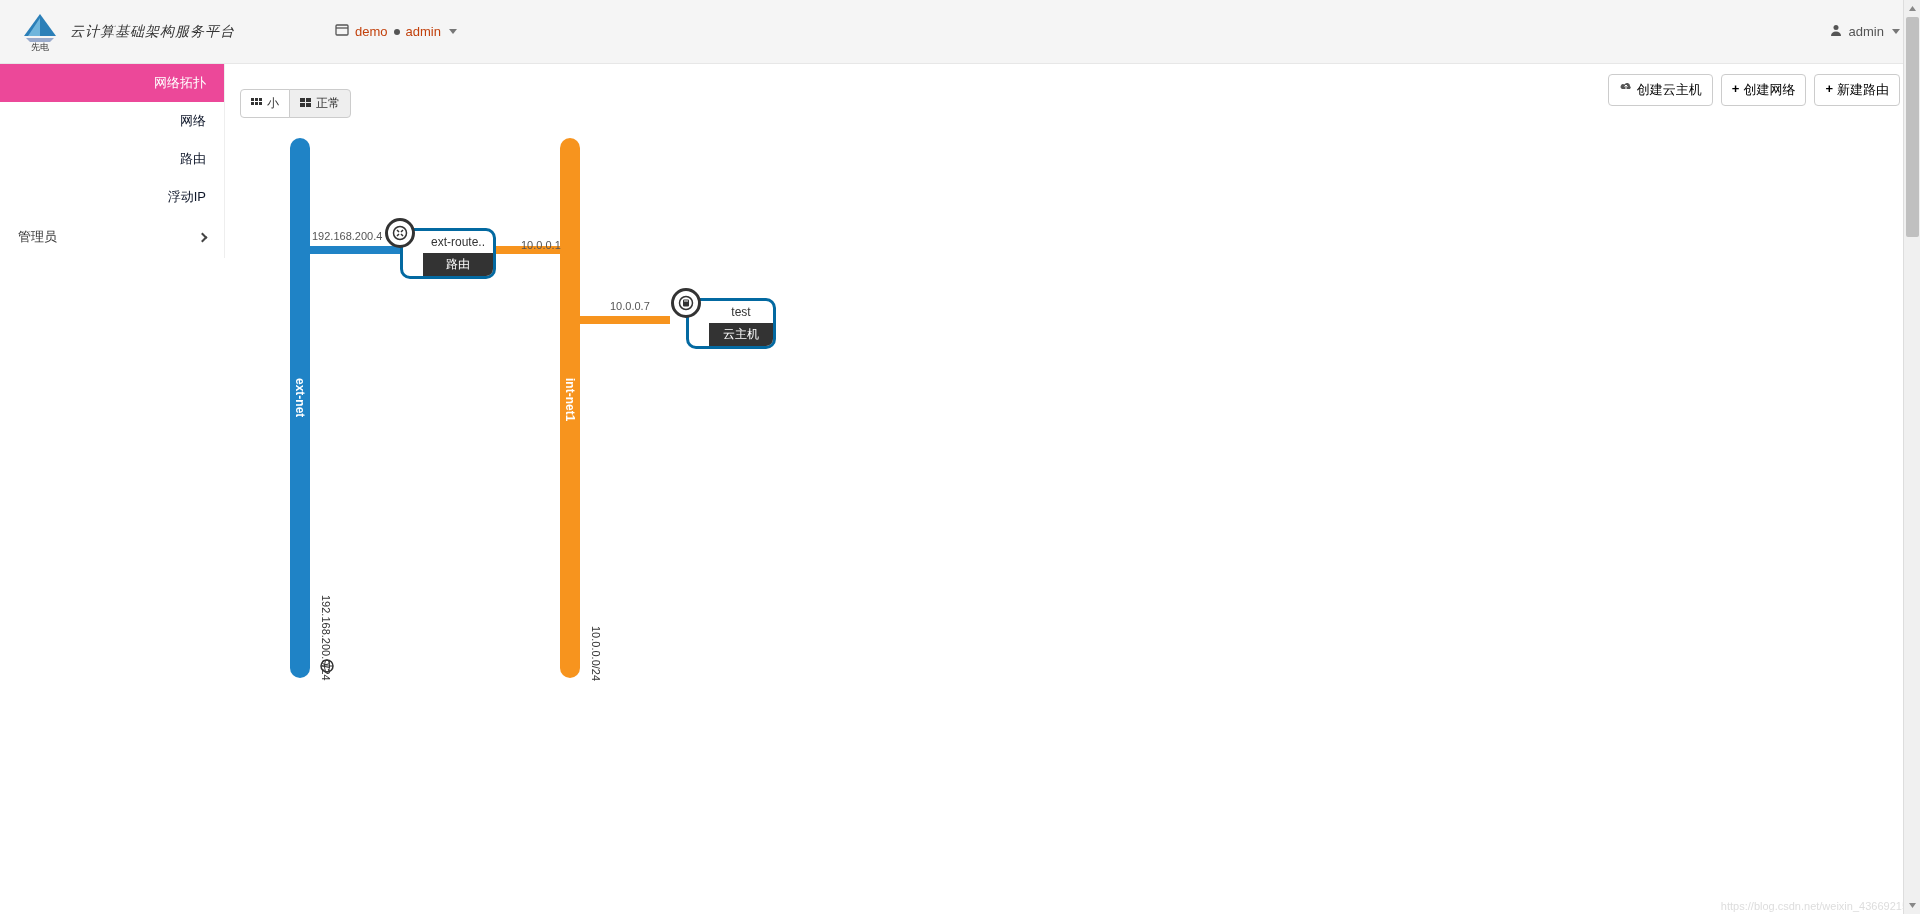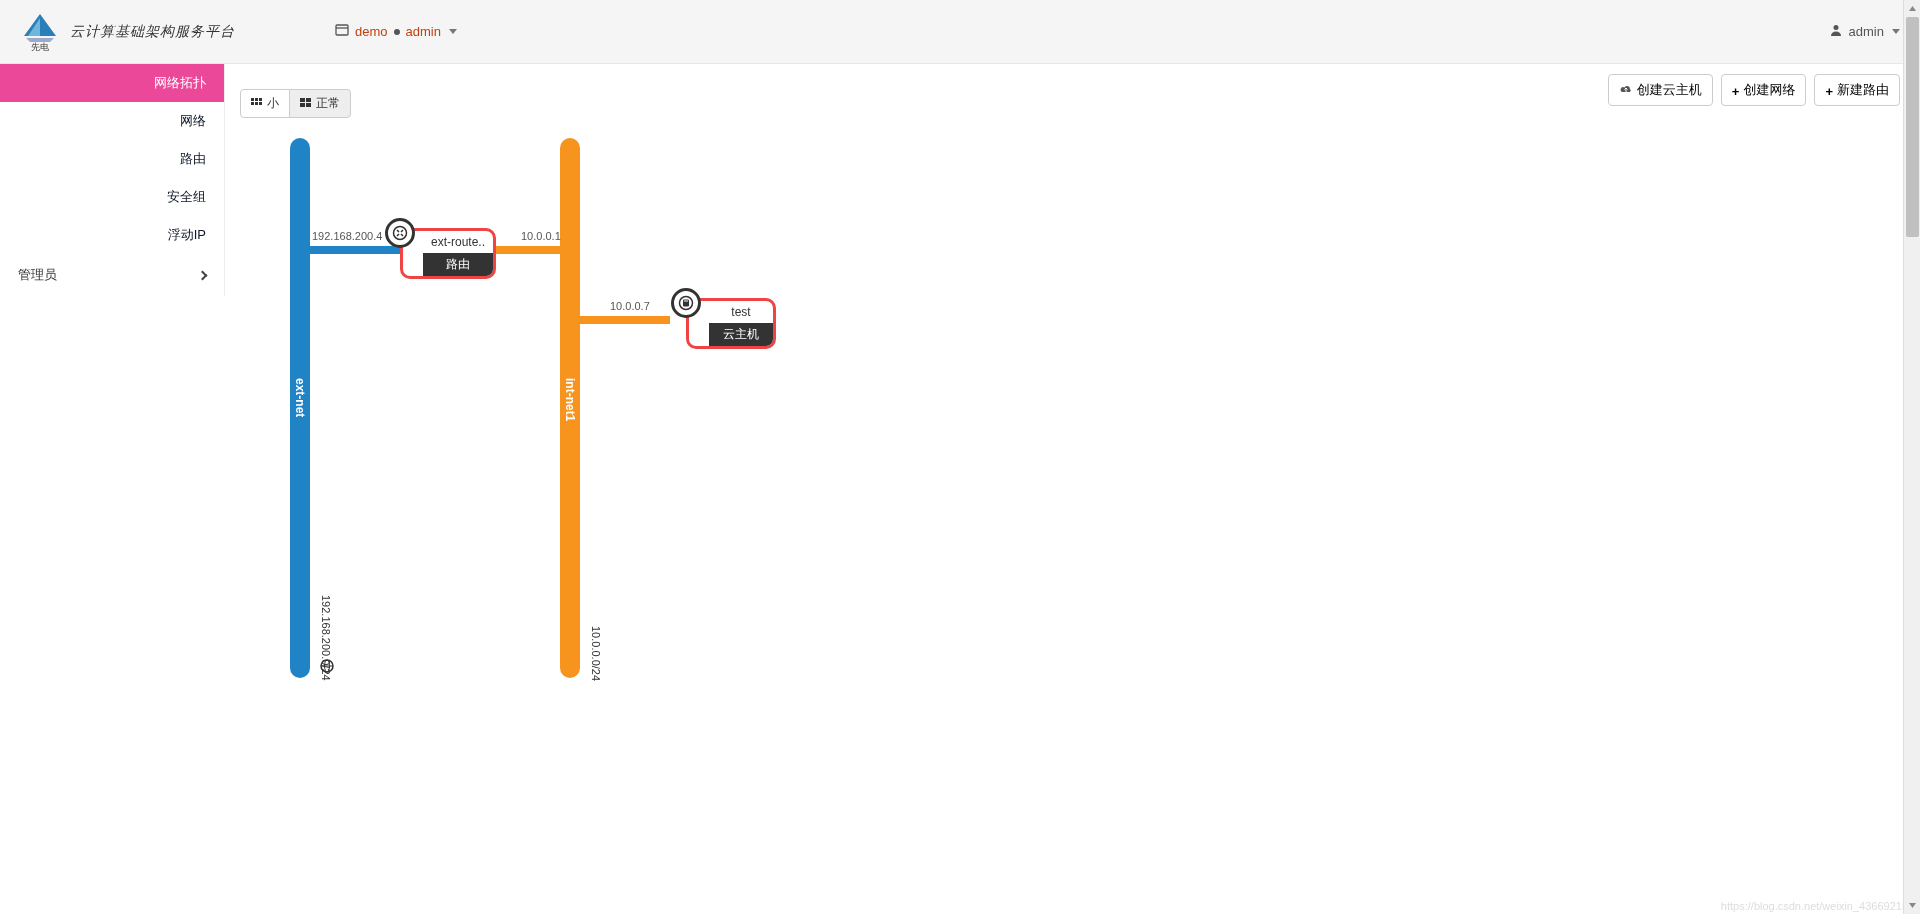--- a/index.html
+++ b/index.html
@@ -20,21 +20,21 @@
     .sidebar-item { padding: 10px 18px; text-align: right; cursor: pointer; color: #0f172a; display: flex; justify-content: flex-end; align-items: center; }
     .sidebar-item.active { background: #ec4899; color: #fff; }
     .sidebar-group { padding: 12px 18px; display: flex; justify-content: space-between; align-items: center; cursor: pointer; }
     .chev { width: 7px; height: 7px; border-right: 2px solid #444; border-bottom: 2px solid #444; transform: rotate(-45deg); }
 
     
     .main { margin-left: 225px; padding: 15px; position: relative; }
 
     
     .actions { display: flex; gap: 8px; justify-content: flex-end; position: absolute; right: 20px; top: 10px; }
-    .btn { background: #fff; border: 1px solid #ccc; border-radius: 4px; padding: 6px 10px; font-size: 13px; cursor: pointer; display: inline-flex; align-items: flex-end; gap: 4px; }
+    .btn { background: #fff; border: 1px solid #ccc; border-radius: 4px; padding: 6px 10px; font-size: 13px; cursor: pointer; display: inline-flex; align-items: flex-start; gap: 4px; }
 
     
     .tabs { display: flex; border-bottom: 1px solid #ddd; margin-top: 30px; }
     .tab { padding: 10px 16px; cursor: pointer; border: 1px solid transparent; border-bottom: none; margin-bottom: -1px; }
     .tab.active { border-color: #ddd; background: #fff; border-radius: 4px 4px 0 0; color: #555; }
     .tab.link { color: #428bca; }
 
     
     .size-toggle { display: inline-flex; border-radius: 4px; margin-top: 10px; }
     .size-btn { border: 1px solid #ccc; padding: 5px 10px; background: #fff; cursor: pointer; display: flex; align-items: center; gap: 4px; font-size: 12px; }
@@ -50,21 +50,21 @@
     .netbar.int { left: 320px; background: #f7941e; }
     .netbar-label { position: absolute; top: 240px; left: 50%; writing-mode: vertical-lr; color: #fff; font-weight: bold; font-size: 12px; transform: translateX(-50%); white-space: nowrap; }
     .netcidr { position: absolute; bottom: -3px; left: 30px; writing-mode: vertical-lr; font-size: 11px; color: #333; }
     .netglobe { position: absolute; bottom: 0px; left: 30px; top: 521px;}
 
     
     .hline { position: absolute; height: 8px; border-radius: 0px; }
 
     
     .device { position: absolute; cursor: pointer; }
-    .device-body { border: 3px solid #ef4444; border-radius: 10px; background: #fff; min-width: 90px; text-align: center; overflow: hidden; padding-left: 20px; }
+    .device-body { border: 3px solid #0369a1; border-radius: 10px; background: #fff; min-width: 90px; text-align: center; overflow: hidden; padding-left: 20px; }
     .device-name { padding: 4px 8px; font-size: 12px; white-space: nowrap; }
     .device-type { background: #333; color: #fff; padding: 3px 8px; font-size: 12px; }
     .device-icon { position: absolute; left: -15px; top: -10px; width: 30px; height: 30px; border: 3px solid #333; border-radius: 50%; background: #fff; display: flex; align-items: center; justify-content: center; }
 
     
     .ip-label { position: absolute; font-size: 11px; color: #555; }
 
     
     .wm { position: fixed; right: 12px; bottom: 2px; color: #ddd; font-size: 11px; pointer-events: none; }
 
@@ -114,23 +114,20 @@
 
 <div class="sidebar">
   <div class="sidebar-item active">
       <span>网络拓扑</span>
     </div>
   <div class="sidebar-item">
       <span>网络</span>
     </div>
   <div class="sidebar-item">
       <span>路由</span>
-    </div>
-  <div class="sidebar-item">
-      <span>安全组</span>
     </div>
   <div class="sidebar-item">
       <span>浮动IP</span>
     </div>
   <div class="sidebar-group">
       <span>管理员</span>
       <span class="chev"></span>
     </div>
 </div>
 
@@ -198,21 +195,21 @@
           </svg>
       </div>
     </div>
 
     <div class="netbar int">
       <div class="netbar-label">int-net1</div>
       <div class="netcidr">10.0.0.0/24</div>
     </div>
 
     <div class="ip-label" style="left:72px; top:92px;">192.168.200.4</div>
-    <div class="ip-label" style="left:250px; top:92px;padding-left:31px;">10.0.0.1</div>
+    <div class="ip-label" style="left:250px; top:101px;padding-left:31px;">10.0.0.1</div>
     <div class="ip-label" style="left:370px; top:162px;">10.0.0.7</div>
 
     <div class="device" style="left:160px; top:90px;">
       <div class="device-icon">
         <svg width="16" height="16" viewBox="0 0 16 16">
             <circle cx="8" cy="8" r="6.5" fill="none" stroke="#333" stroke-width="1.5"></circle>
             <path d="M5 5l2 2M11 5l-2 2M5 11l2-2M11 11l-2-2" stroke="#333" stroke-width="1.5"></path>
           </svg>
       </div>
       <div class="device-body">

